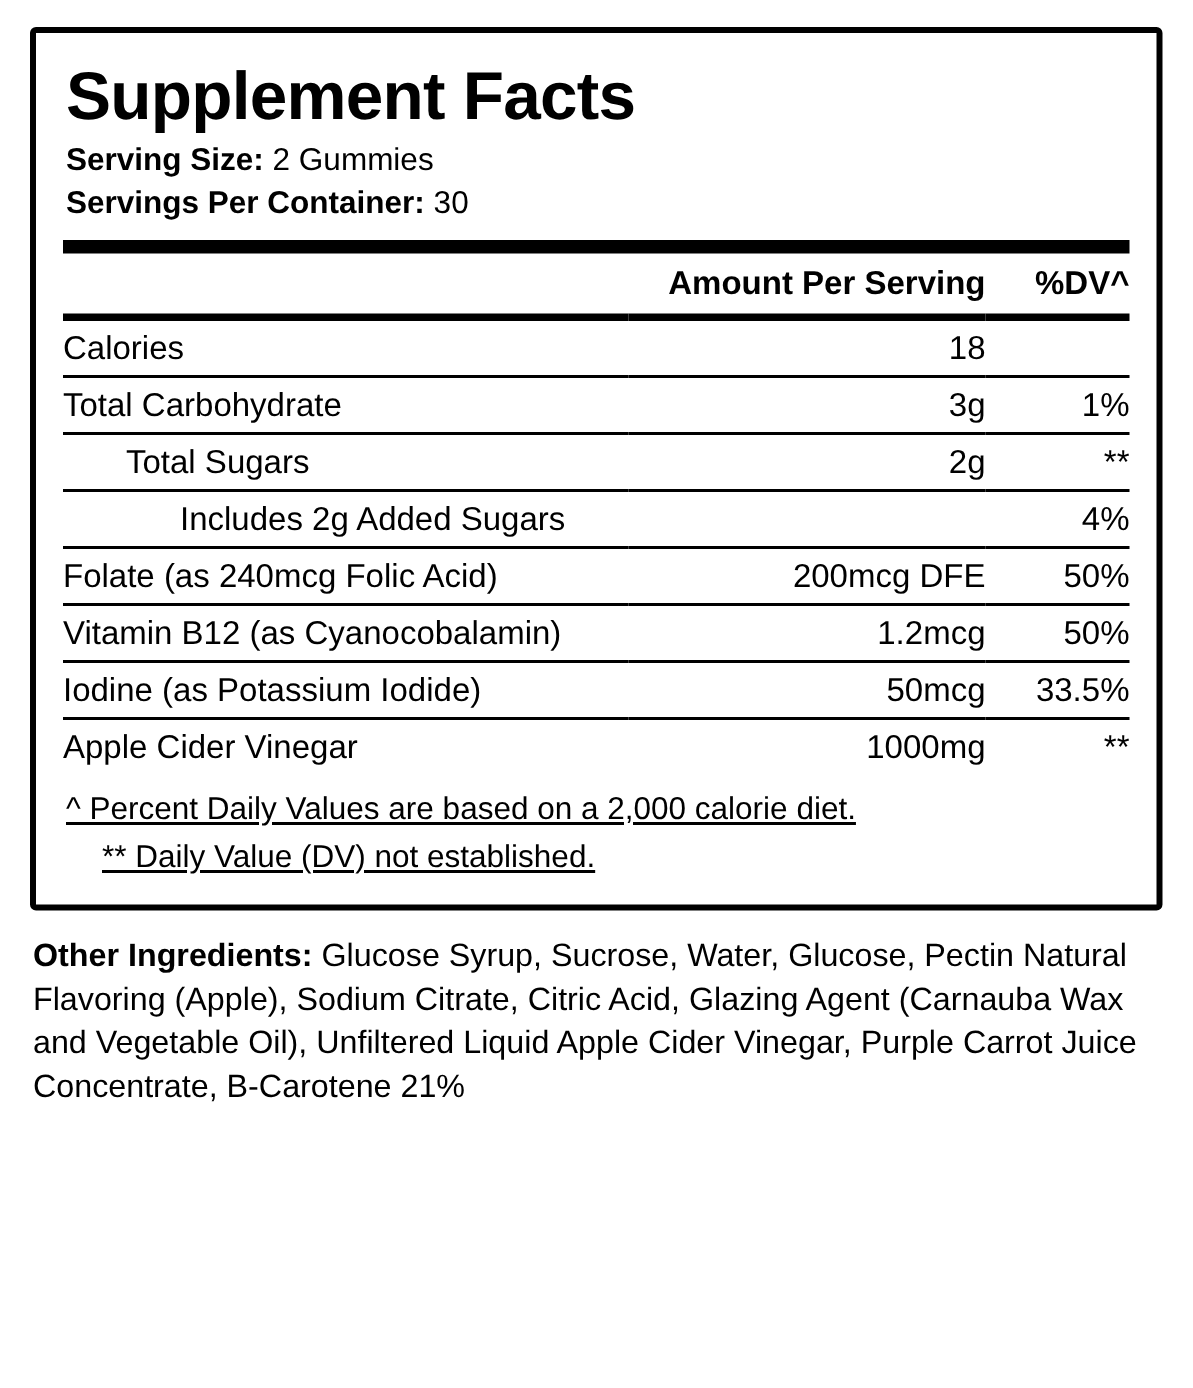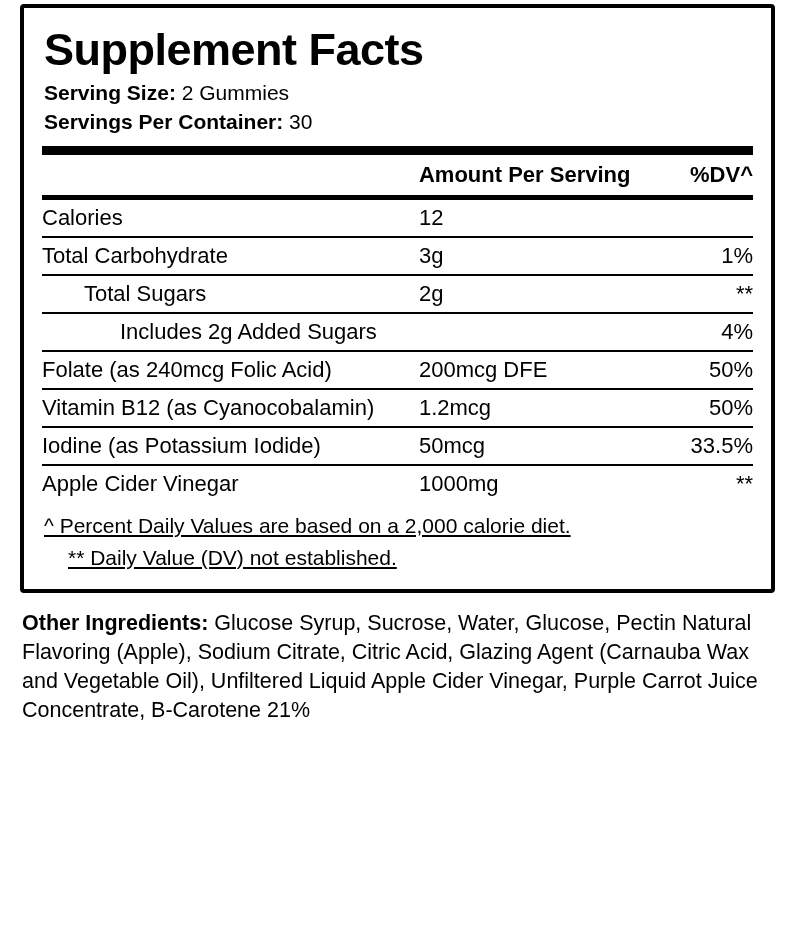--- a/index.html
+++ b/index.html
@@ -12,21 +12,21 @@
     height: 925px;
     font-family: "Liberation Sans", sans-serif;
     color: #000000;
     -webkit-font-smoothing: antialiased;
   }
   .page {
     position: relative;
     width: 795px;
     height: 925px;
     box-sizing: border-box;
-    padding: 4px 20px 0 20px;
+    padding: 18px 20px 0 20px;
   }
 
   
   .panel {
     box-sizing: border-box;
     border: 4px solid #000;
     border-radius: 4px;
     padding: 14px 18px 16px 18px;
     width: 755px;
   }
@@ -70,20 +70,21 @@
     border-bottom: 5px solid #000;
     font-weight: 700;
     padding-top: 7px;
     padding-bottom: 7px;
   }
   td.name {
     text-align: left;
     white-space: nowrap;
   }
   td.amt {
+    text-align: right;
     white-space: nowrap;
     padding-right: 6px;
     margin-top: 44px;
   }
   td.dv {
     text-align: right;
     white-space: nowrap;
     width: 96px;
   }
   .indent1 { padding-left: 42px !important; }
@@ -131,21 +132,21 @@
     <table class="facts">
       <tbody>
         <tr class="head">
           <td class="name"></td>
           <td class="amt">Amount Per Serving</td>
           <td class="dv">%DV^</td>
         </tr>
 
         <tr>
           <td class="name">Calories</td>
-          <td class="amt">12</td>
+          <td class="amt">18</td>
           <td class="dv"></td>
         </tr>
 
         <tr>
           <td class="name">Total Carbohydrate</td>
           <td class="amt">3g</td>
           <td class="dv">1%</td>
         </tr>
 
         <tr>

